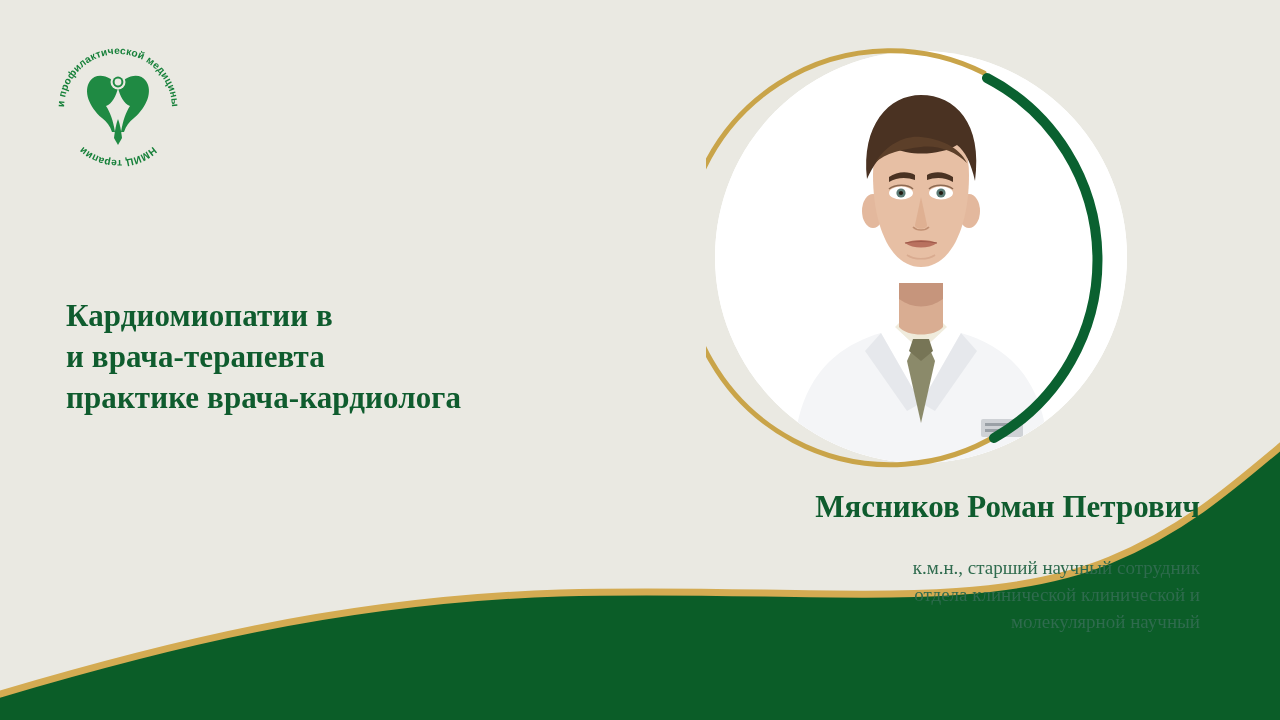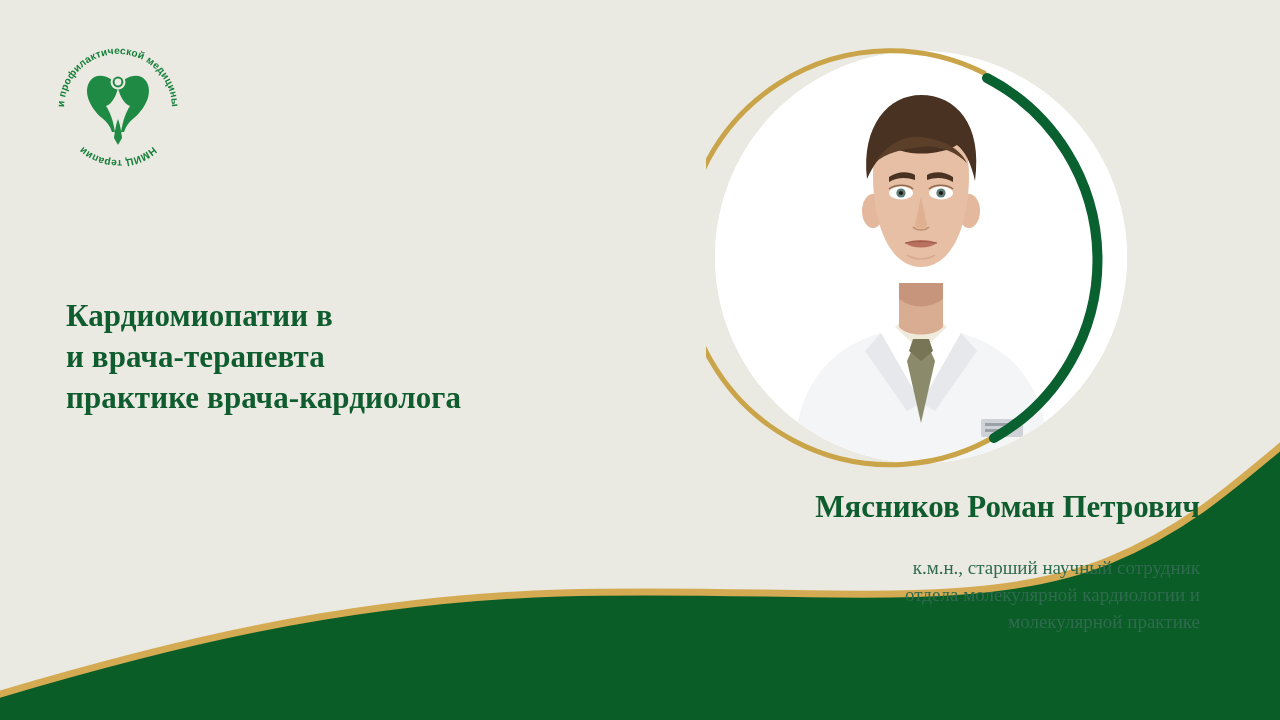--- a/index.html
+++ b/index.html
@@ -234,18 +234,18 @@
       <path d="M 278,31 A 207,207 0 1 0 293,392" fill="none" stroke="#c9a449" stroke-width="5" stroke-linecap="round"></path>
 
       <path d="M 281,36 A 205,205 0 0 1 288,396" fill="none" stroke="#0a6130" stroke-width="10" stroke-linecap="round"></path>
     </svg>
   </div>
 
   <div class="speaker-block">
     <div class="speaker-name">Мясников Роман Петрович</div>
     <div class="speaker-role">
       <div>к.м.н., старший научный сотрудник</div>
-      <div>отдела молекулярной кардиологии и</div>
-      <div>молекулярной практике</div>
+      <div>отдела клинической клинической и</div>
+      <div>молекулярной научный</div>
     </div>
   </div>
 
 </div>
 
 </body></html>

